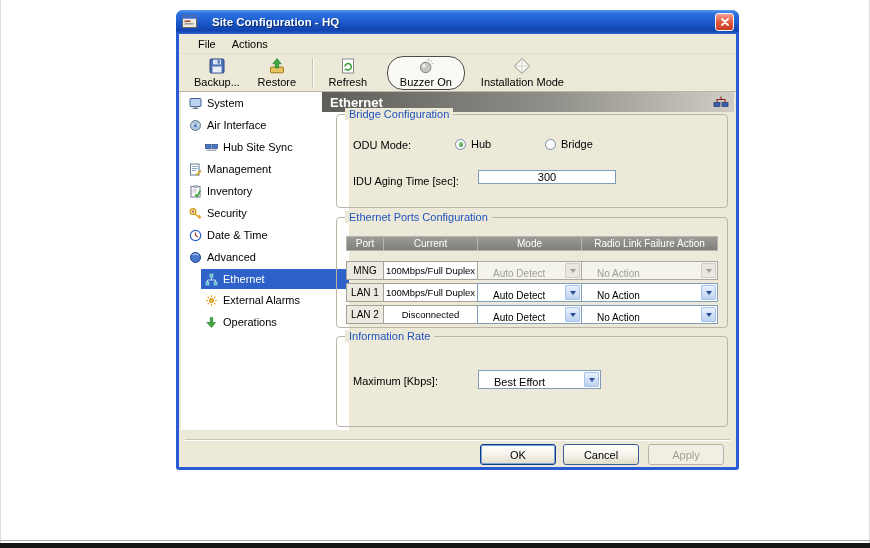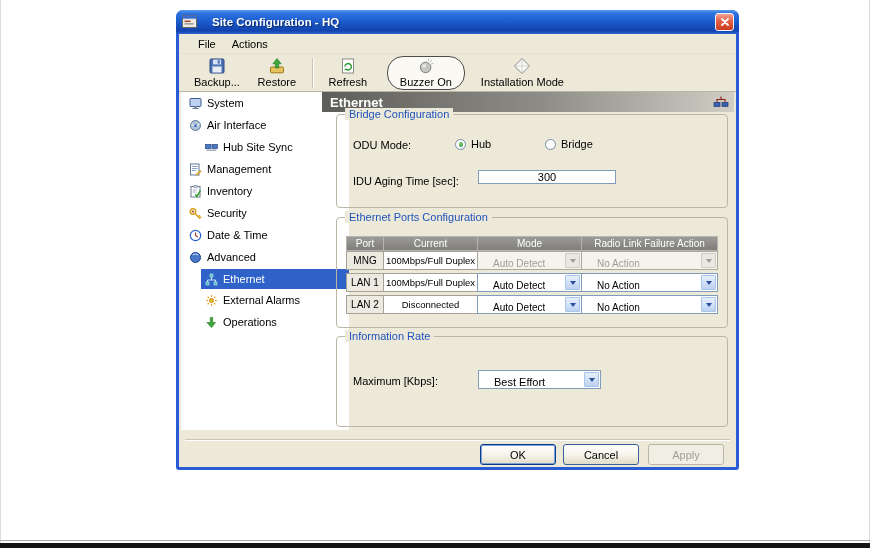--- a/index.html
+++ b/index.html
@@ -107,21 +107,21 @@
 
   .aging-input {
     position:absolute; left:141px; top:55px; width:138px; height:14px;
     border:1px solid #7F9DB9; font-family:"Liberation Sans",sans-serif;
     font-size:11px; text-align:center; background:#fff;
   }
 
   
   .pt { position:absolute; left:9px; top:18px; }
   .pt-row { display:flex; margin-bottom:3px; }
-  .pt-row.hdr { margin-bottom:0; }
+  .pt-row.hdr { margin-bottom:10px; }
   .cell { display:flex; align-items:center; justify-content:center; white-space:nowrap; overflow:hidden; }
   .c-port { width:38px; } .c-cur { width:95px; } .c-mode { width:105px; } .c-act { width:137px; }
   .hcell {
     height:15px; font-size:10px; color:#fff;
     background:linear-gradient(180deg,#9C9B97,#7F7E7A);
     border:1px solid #B5B4AE; margin-left:-1px;
   }
   .pt-row .hcell:first-child { margin-left:0; }
   .dcell { height:19px; font-size:10px; border:1px solid #A5A295; margin-left:-1px; }
   .pt-row .dcell:first-child { margin-left:0; }

